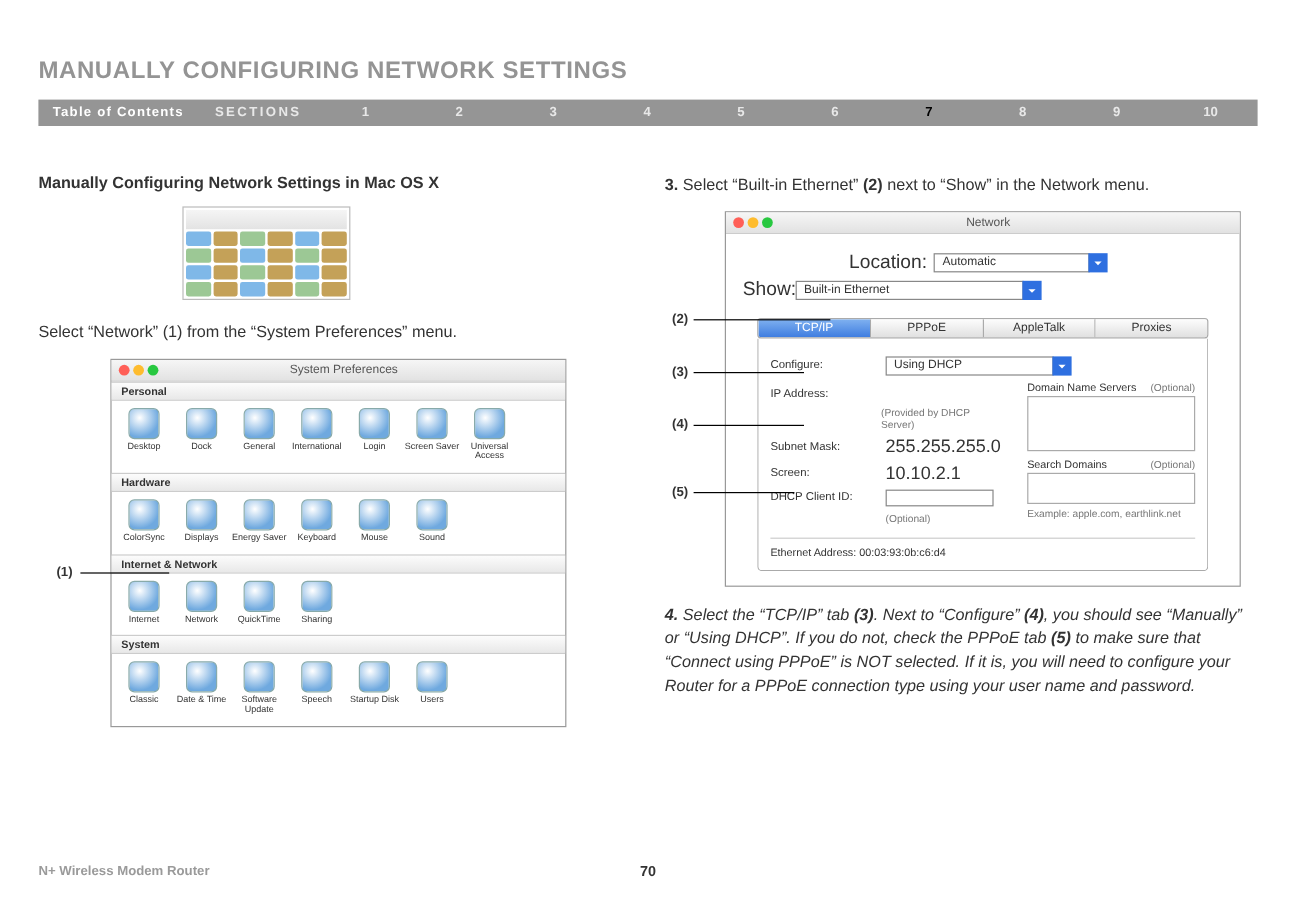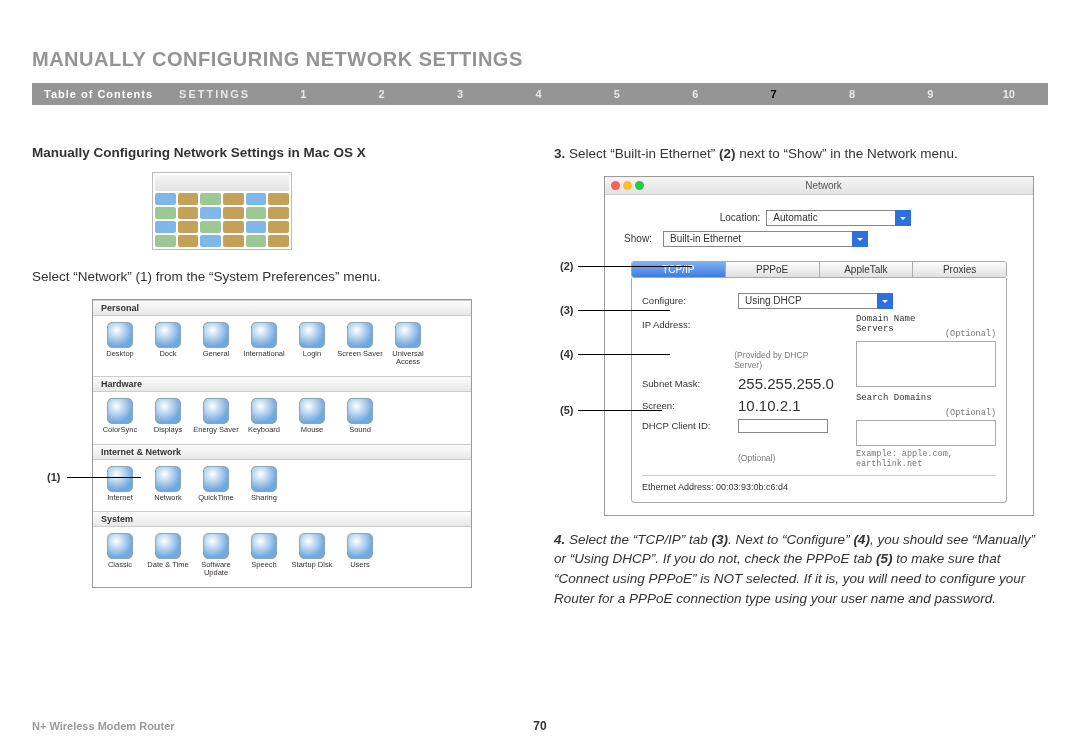--- a/index.html
+++ b/index.html
@@ -64,41 +64,41 @@
   .callout-1 { position:absolute; left:-45px; top:172px; font-weight:700; font-size:11px; }
   .callout-1::after{ content:""; position:absolute; left:20px; top:6px; width:74px; height:1px; background:#000;}
 
   
   .netwrap { position:relative; margin-left:50px; margin-top:4px; }
   .netwin {
     width: 430px; border:1px solid #999; background:#fff; font-size:10px; color:#333;
   }
   .net-body { padding: 10px 14px 6px 14px; }
   .row { display:flex; align-items:center; gap:6px; margin:5px 0;}
-  .rlbl { width:78px; text-align:center; font-size:10px;}
+  .rlbl { width:78px; text-align:center; font-size:16px;}
   .rlbl2 { width:90px; text-align:left; font-size:9.5px;}
   .sel { flex:0 0 auto; border:1px solid #888; background:#fff; height:16px; display:flex; align-items:center; padding:0 6px; font-size:10px; position:relative;}
   .sel .arrow { position:absolute; right:-16px; top:-1px; width:16px; height:16px; background:#2e6fe0; display:flex; align-items:center; justify-content:center;}
   .sel .arrow::after{content:"";border:3px solid transparent;border-top-color:#fff;position:relative;top:2px;}
   .loc-sel { width:130px; } .show-sel{ width:190px;}
   .tabstrip { margin: 14px auto 0 auto; width:94%; display:flex; border:1px solid #aaa; border-radius:3px; overflow:hidden; font-size:10px;}
   .tab { flex:1; text-align:center; padding:2px 0; background:linear-gradient(#fdfdfd,#e0e0e0); border-right:1px solid #aaa;}
   .tab:last-child{border-right:none;}
   .tab.active{ background:linear-gradient(#7fb1f0,#3f7de0); color:#fff; }
   .pane {
     margin: 0 auto 6px auto; width:94%;
     border:1px solid #aaa; border-top:none; border-radius:0 0 4px 4px;
     padding:10px 10px 10px 10px;
   }
   .pane .inner { display:flex; gap:22px; }
   .pane-left { flex:1.1; }
-  .pane-right { flex:1;font-family:Liberation Mono, monospace; }
+  .pane-right { flex:1; }
   .cfg-sel{ width:140px; }
   .val { font-size:15px; color:#333; }
-  .hint { font-size:8.5px; color:#777;margin-top:15px; }
+  .hint { font-size:8.5px; color:#777; }
   .field-box {
     border:1px solid #aaa; width:100%; height:46px; background:#fff; margin-top:2px;
   }
   .rt-lbl { font-size:9px; color:#333; display:flex; justify-content:space-between;}
   .eaddr { border-top:1px solid #ccc; margin-top:6px; padding-top:6px; font-size:9px;}
   .lockrow { border-top:1px solid #ccc; display:flex; align-items:center; padding:6px 10px; gap:6px; font-size:9.5px;}
   .lockrow .lock{ width:14px;height:14px;border:1px solid #888;border-radius:3px; background:radial-gradient(circle at 50% 40%,#eee,#bbb);}
   .applybtn { margin-left:auto; border:1px solid #888; border-radius:9px; padding:1px 12px; background:linear-gradient(#fff,#ddd); font-size:10px;}
   .co { position:absolute; font-weight:700; font-size:11px; }
   .co::after{content:"";position:absolute;left:18px;top:6px;height:1px;background:#000;}
@@ -115,21 +115,21 @@
   }
   .footer .pnum { position:absolute; left:50%; transform:translateX(-50%); color:#333; font-size:12px;}
 </style>
 </head>
 <body>
 
 <div class="page-title">MANUALLY CONFIGURING NETWORK SETTINGS</div>
 
 <div class="nav-bar">
   <span class="nav-toc">Table of Contents</span>
-  <span class="nav-sec">SETTINGS</span>
+  <span class="nav-sec">SECTIONS</span>
   <span class="nav-num">1</span>
   <span class="nav-num">2</span>
   <span class="nav-num">3</span>
   <span class="nav-num">4</span>
   <span class="nav-num">5</span>
   <span class="nav-num">6</span>
   <span class="nav-num active">7</span>
   <span class="nav-num">8</span>
   <span class="nav-num">9</span>
   <span class="nav-num">10</span>
@@ -169,20 +169,27 @@
         <div class="ic"></div>
     </div>
 
     <div class="step">
       <span>Select “Network” (1) from the “System Preferences” menu.</span>
     </div>
 
     <div class="syspref-wrap">
       <div class="callout-1">(1)</div>
       <div class="syspref">
+        <div class="tbar2">
+          <span class="tl r"></span>
+          <span class="tl y"></span>
+          <span class="tl g"></span>
+          <span class="ttl">System Preferences</span>
+          <span style="width:24px"></span>
+        </div>
 
         <div class="group-h">Personal</div>
         <div class="icon-row">
           <div class="app-cell">
               <div class="app-ico"></div>
               <div class="app-lbl">Desktop</div>
             </div>
           <div class="app-cell">
               <div class="app-ico"></div>
               <div class="app-lbl">Dock</div>

